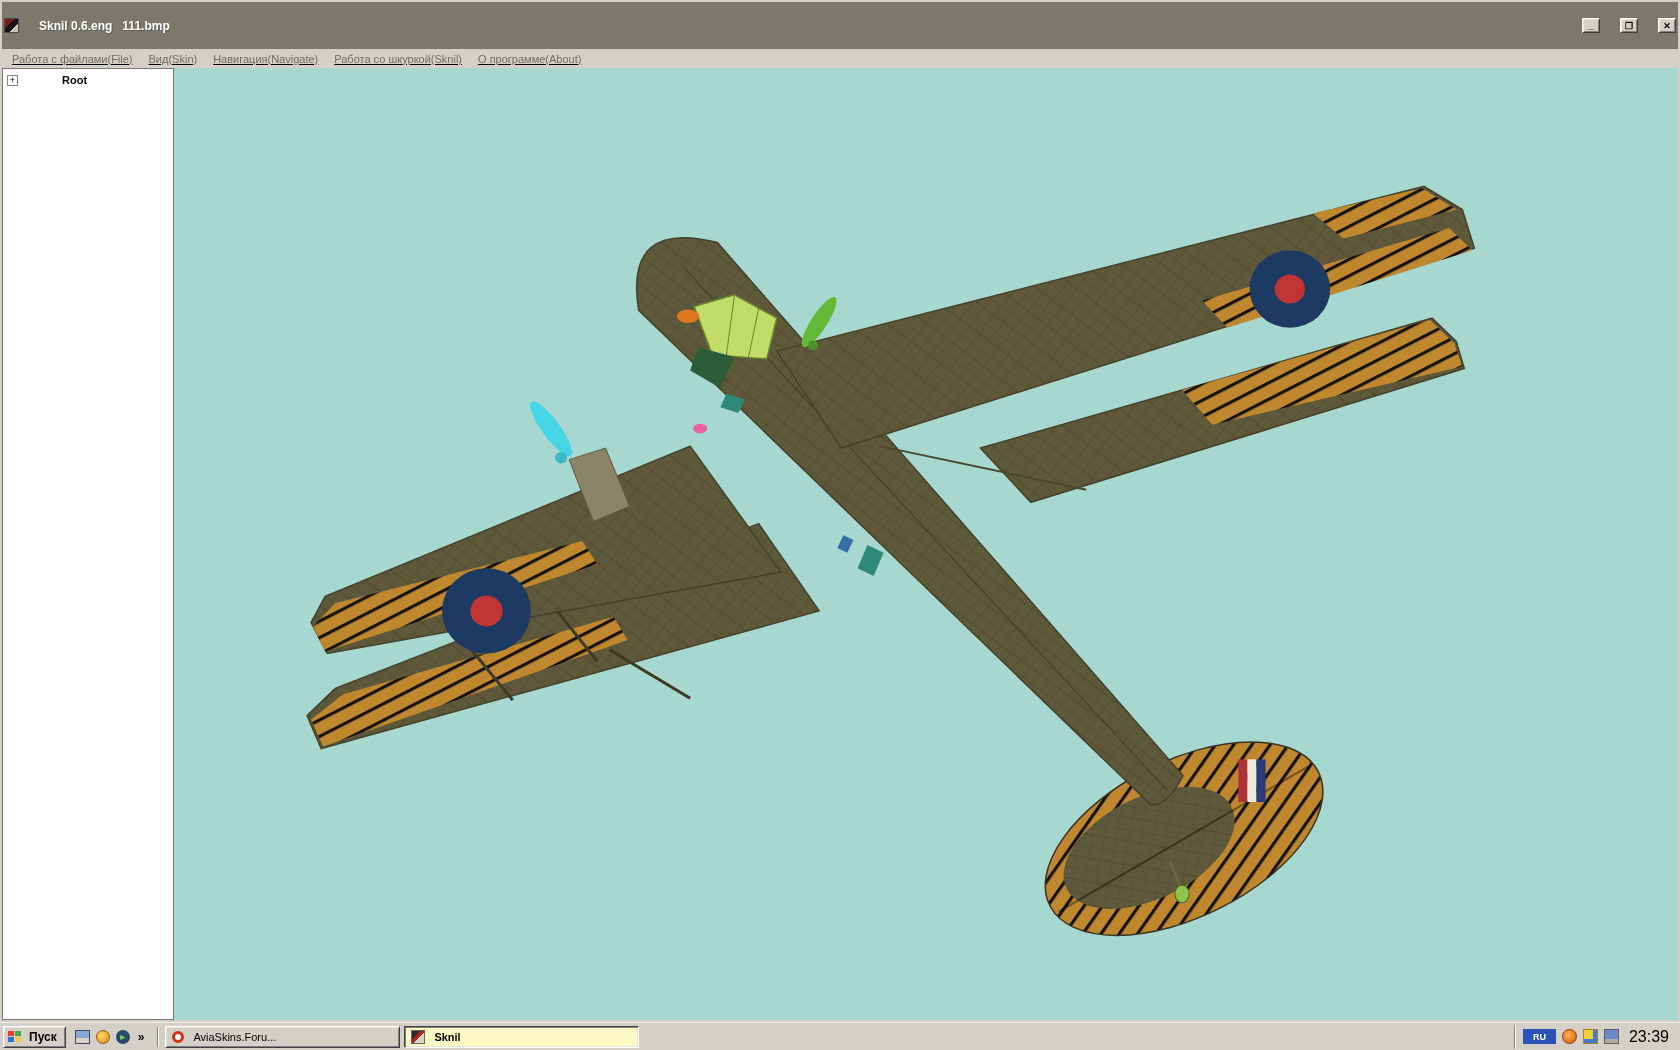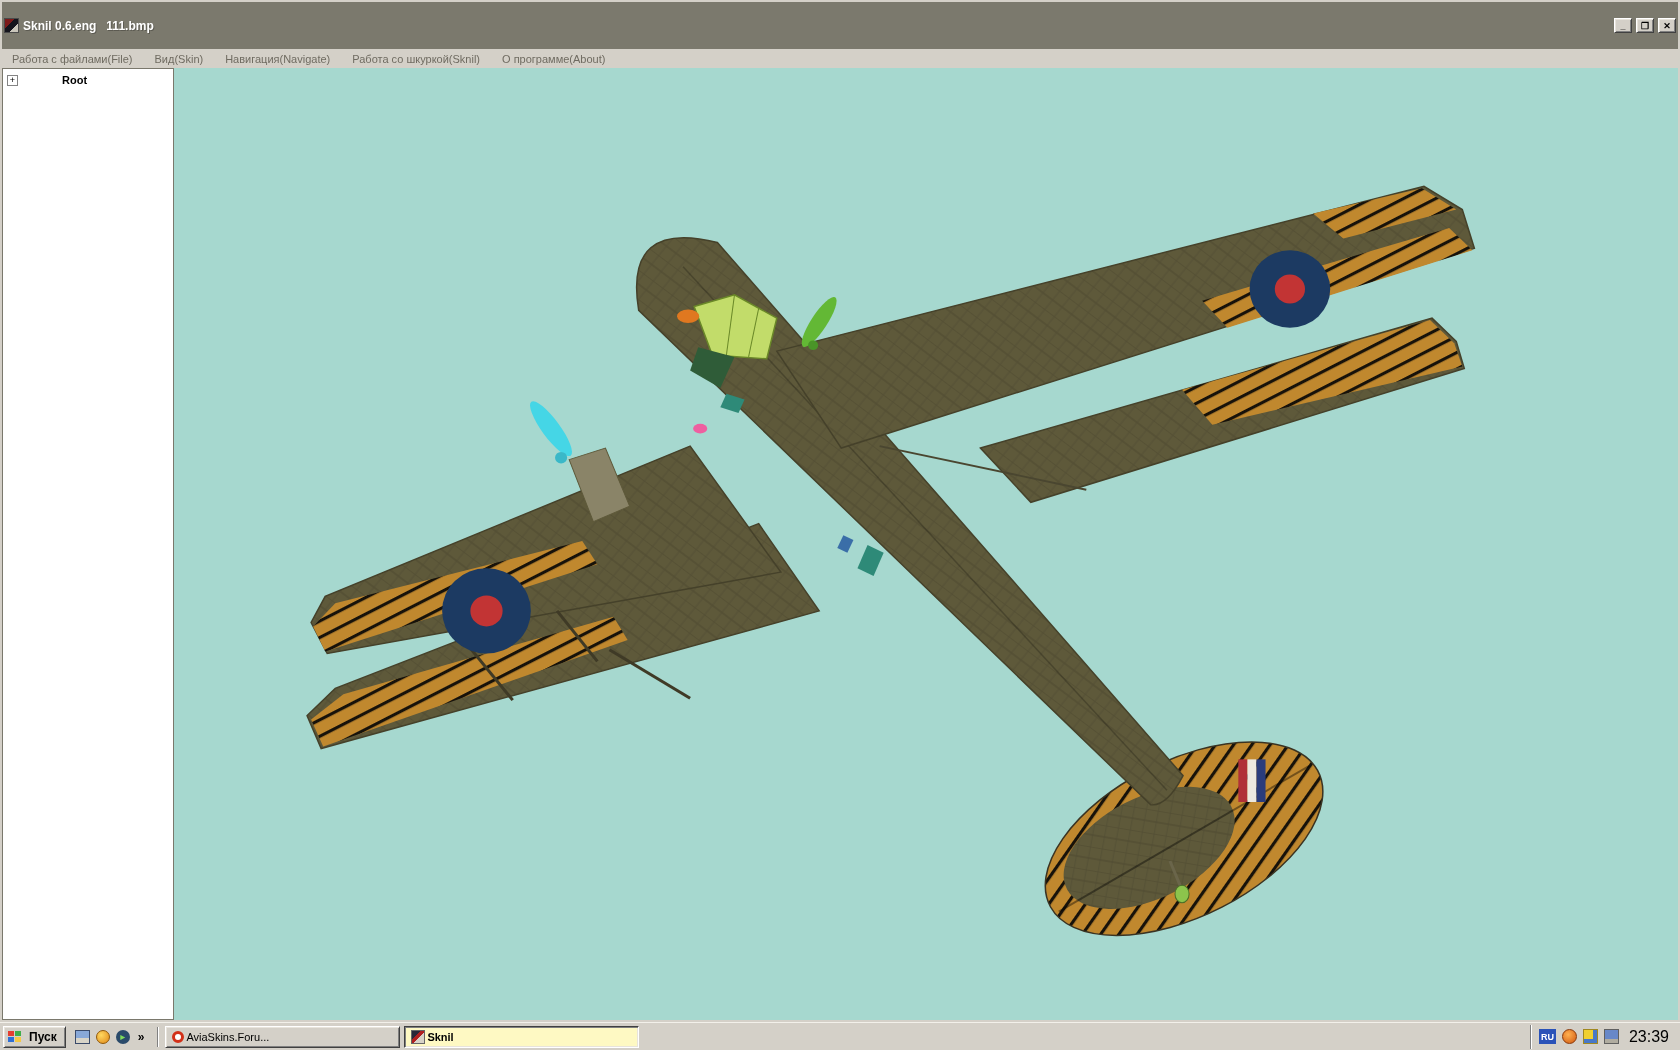--- a/index.html
+++ b/index.html
@@ -4,33 +4,33 @@
 <style>
   * { margin:0; padding:0; box-sizing:border-box; }
   html,body { width:1680px; height:1050px; overflow:hidden; }
   body { font-family:"Liberation Sans", sans-serif; font-size:11px; background:#000; }
   .screen { position:relative; width:1680px; height:1050px; background:#d4d0c8; }
 
   
   .app-window { position:absolute; left:0; top:0; width:1680px; height:1022px;
                 background:#d4d0c8; padding:2px; display:flex; flex-direction:column; }
   .titlebar { flex:0 0 20px; background:#7b796d; display:flex; align-items:center;
-              gap:4px; padding:16px 2px; }
+              gap:20px; padding:16px 2px; }
   .app-icon-16 { width:15px; height:15px; border:1px solid #4a4a4a;
                  background:linear-gradient(135deg,#7c1a1a 0 38%,#14141c 38% 66%,#c9c5ba 66%); }
   .title { color:#ffffff; font-weight:bold; font-size:12px; flex:1; white-space:pre;
            text-shadow:1px 1px 0 rgba(0,0,0,.25); }
   .winbtn { width:18px; height:15px; background:#d4d0c8; font-size:9px; font-weight:bold;
             display:flex; align-items:center; justify-content:center; color:#000; }
   .raised { border:1px solid; border-color:#ffffff #404040 #404040 #ffffff;
             box-shadow: inset 1px 1px 0 #e8e4dc, inset -1px -1px 0 #808080; }
   .sunken { border:1px solid; border-color:#404040 #ffffff #ffffff #404040;
             box-shadow: inset 1px 1px 0 #808080, inset -1px -1px 0 #e8e4dc; }
 
-  .menubar { flex:0 0 19px; display:flex; align-items:center; gap:8px; padding:0 3px; }
+  .menubar { flex:0 0 19px; display:flex; align-items:center; gap:2px; padding:0 3px;text-decoration:underline; }
   .menu-item { padding:1px 7px; color:#6f6b61; cursor:default; white-space:nowrap; }
 
   .client { flex:1; display:flex; min-height:0; }
   .tree-panel { flex:0 0 172px; background:#ffffff; border:1px solid #7a786c;
                 padding:5px 4px; overflow:hidden; }
   .tree-node { display:flex; align-items:center; gap:4px; }
   .expander { width:11px; height:11px; border:1px solid #848484; background:#fff;
               font-size:9px; line-height:9px; text-align:center; color:#000; flex:0 0 11px; }
   .tree-label { font-weight:bold; font-size:11px; color:#000;padding-left:40px; }
 
@@ -54,33 +54,33 @@
   .ql-desktop { background:linear-gradient(#88a8d8 0 62%, #d8d4c8 62%); border:1px solid #3a4a6a; }
   .ql-round { width:14px; height:14px; border-radius:50%;
               background:radial-gradient(circle at 35% 35%, #ffd860, #e08818);
               border:1px solid #905808; }
   .ql-media { width:14px; height:14px; border-radius:50%; background:#2a4a6a; color:#7fdc5a;
               font-size:10px; line-height:13px; text-align:center; }
   .ql-overflow { font-size:12px; font-weight:bold; color:#000; padding:0 2px; background:none; border:none; }
 
   .divider { width:2px; height:20px; border-left:1px solid #808080; border-right:1px solid #ffffff; margin:0 2px; }
 
-  .task-button { width:235px; height:22px; display:flex; align-items:center; gap:2px;
+  .task-button { width:235px; height:22px; display:flex; align-items:center; gap:9px;
                  padding:0 6px; font-size:11px; background:#d4d0c8; overflow:hidden; }
   .task-button.active { background:#fef9c3; font-weight:bold; }
   .task-label { overflow:hidden; text-overflow:ellipsis; white-space:nowrap; }
   .opera-icon { width:12px; height:12px; border-radius:50%; border:3px solid #d23018;
                 background:#fff; flex:0 0 12px; }
   .sknil-icon { width:14px; height:14px; border:1px solid #666; flex:0 0 14px;
                 background:linear-gradient(135deg,#282838 0 35%,#b02020 35% 55%,#d8d4c8 55%); }
 
   .spacer { flex:1; }
   .tray { height:24px; display:flex; align-items:center; gap:6px; padding:0 8px;
           border-left:1px solid #808080; box-shadow:1px 0 0 #ffffff inset; }
-  .ru-badge { width:17px; height:15px; background:#2a52b8; color:#fff; font-weight:bold;
+  .ru-badge { width:33px; height:15px; background:#2a52b8; color:#fff; font-weight:bold;
               font-size:9px; display:flex; align-items:center; justify-content:center; }
   .tray-icon { width:15px; height:15px; }
   .ti-a { border-radius:50%; background:radial-gradient(circle at 40% 35%, #ffb050, #d05810); border:1px solid #8a3808; }
   .ti-b { background:#f0d030; border:1px solid #a08820;
           box-shadow: inset -4px -4px 0 #4878c8; }
   .ti-c { background:linear-gradient(#6888c8 0 68%, #b0aca0 68%); border:1px solid #606060; }
   .clock { font-size:16px; color:#000; padding-left:4px; white-space:nowrap; }
 </style>
 </head>
 <body>

